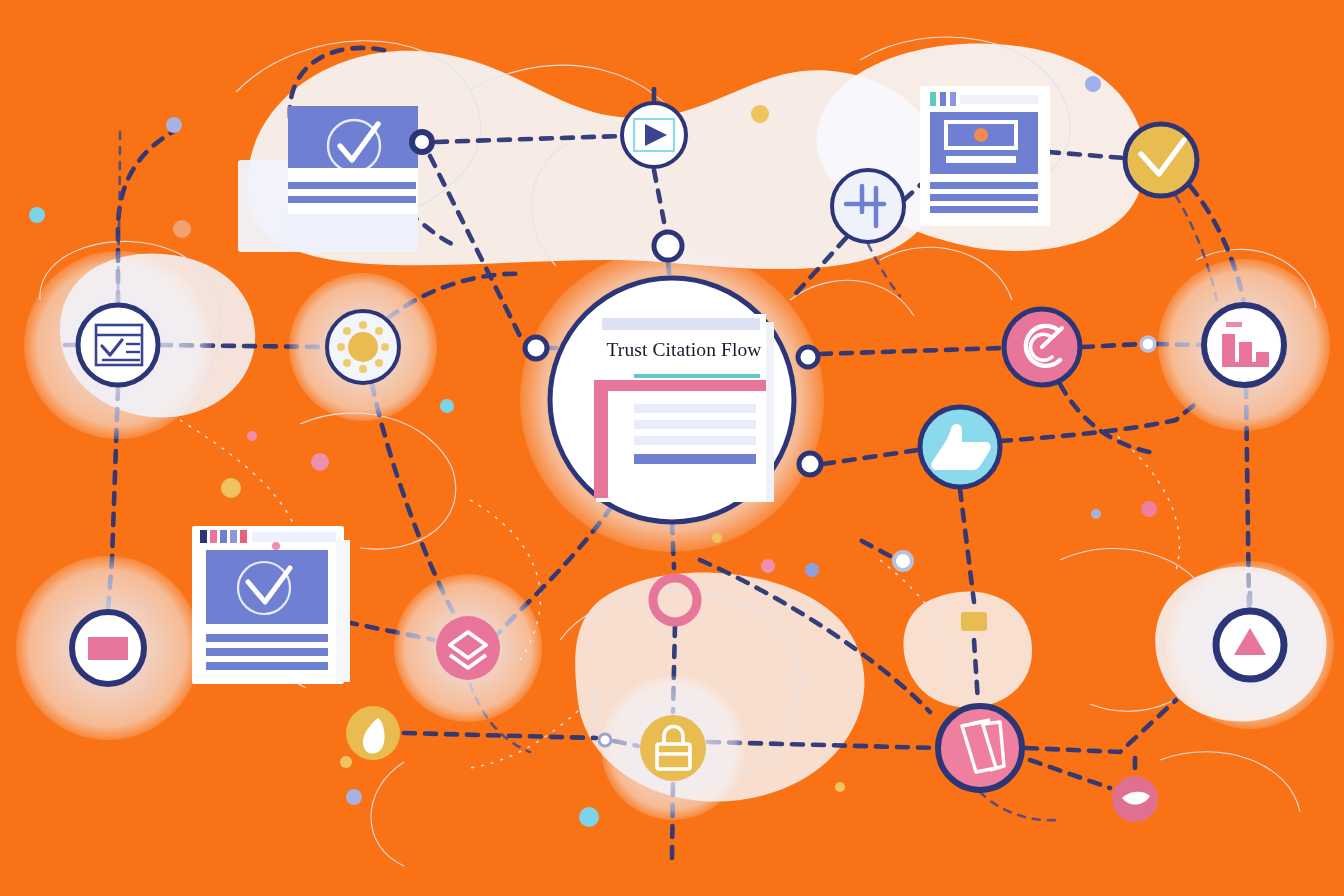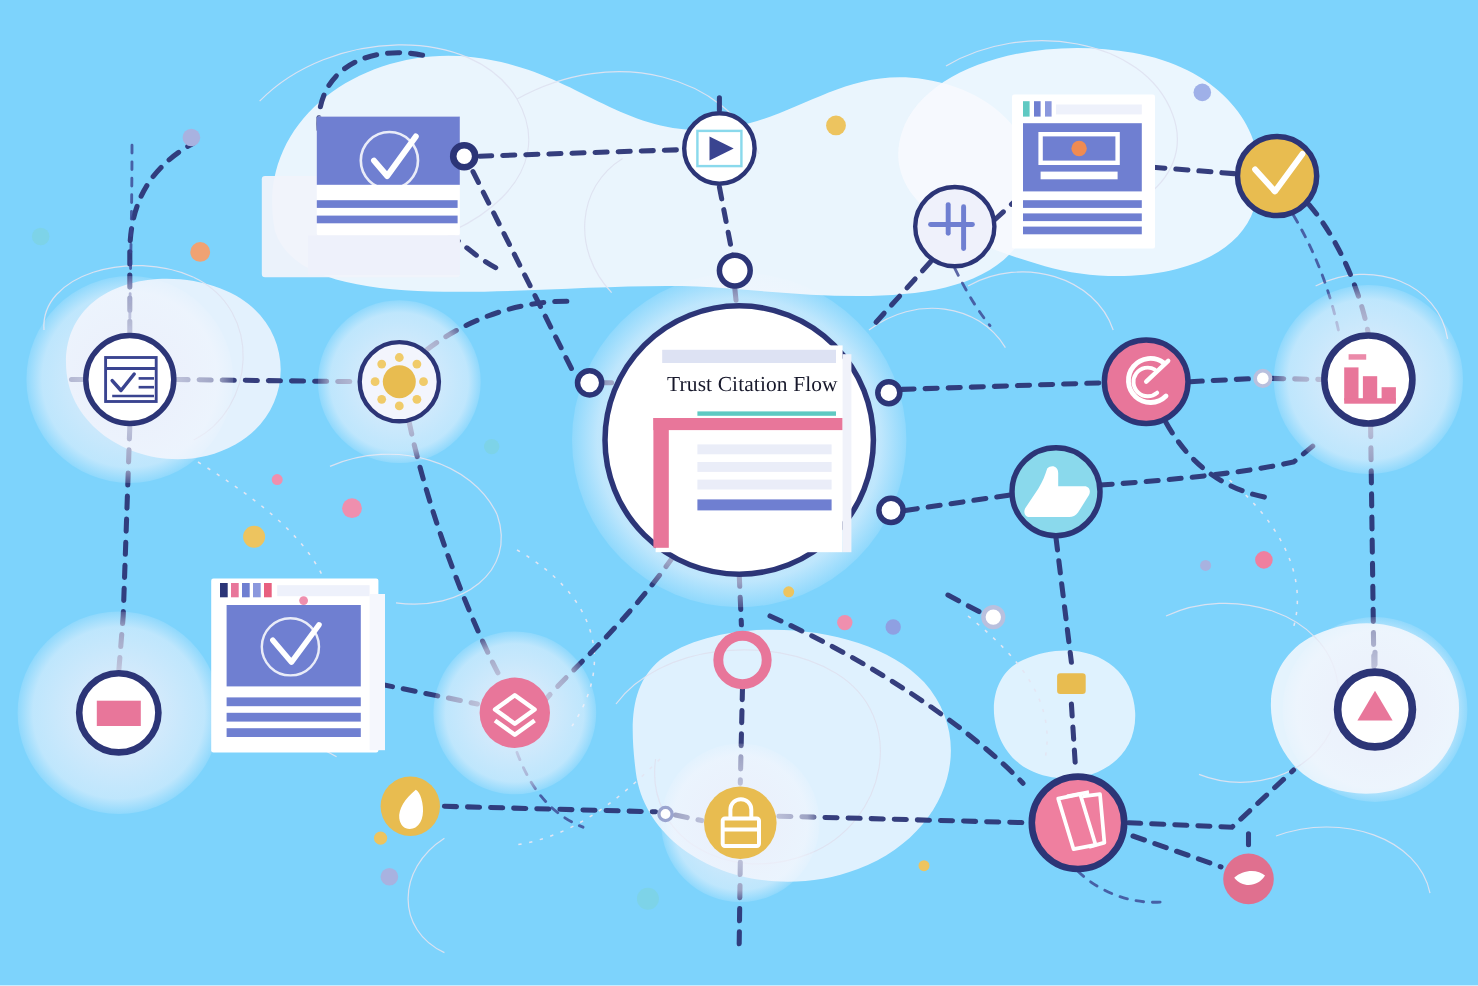--- a/index.html
+++ b/index.html
@@ -1,20 +1,20 @@
 <!DOCTYPE html>
 <html><head>
 <meta charset="utf-8">
 <style>
   html,body{margin:0;padding:0;background:#ffffff;}
   body{
     font-family:"Liberation Serif", serif;
     width:1344px;height:896px;overflow:hidden;position:relative;
   }
-  #stage{position:absolute;inset:0;width:1344px;height:896px;background:#7dd3fc;}
+  #stage{position:absolute;inset:0;width:1344px;height:896px;background:#f97316;}
   #stage svg.layer{position:absolute;left:0;top:0;width:1344px;height:896px;}
   .node{position:absolute;}
   .halo{position:absolute;border-radius:50%;background:radial-gradient(circle,rgba(235,238,250,.95) 0%,rgba(244,246,253,.55) 60%,rgba(255,255,255,0) 75%);pointer-events:none;}
   .center-title{
     font-family:"Liberation Serif", serif;
     color:#17182b;letter-spacing:.1px;white-space:nowrap;
   }
 </style>
 </head>
 <body>

